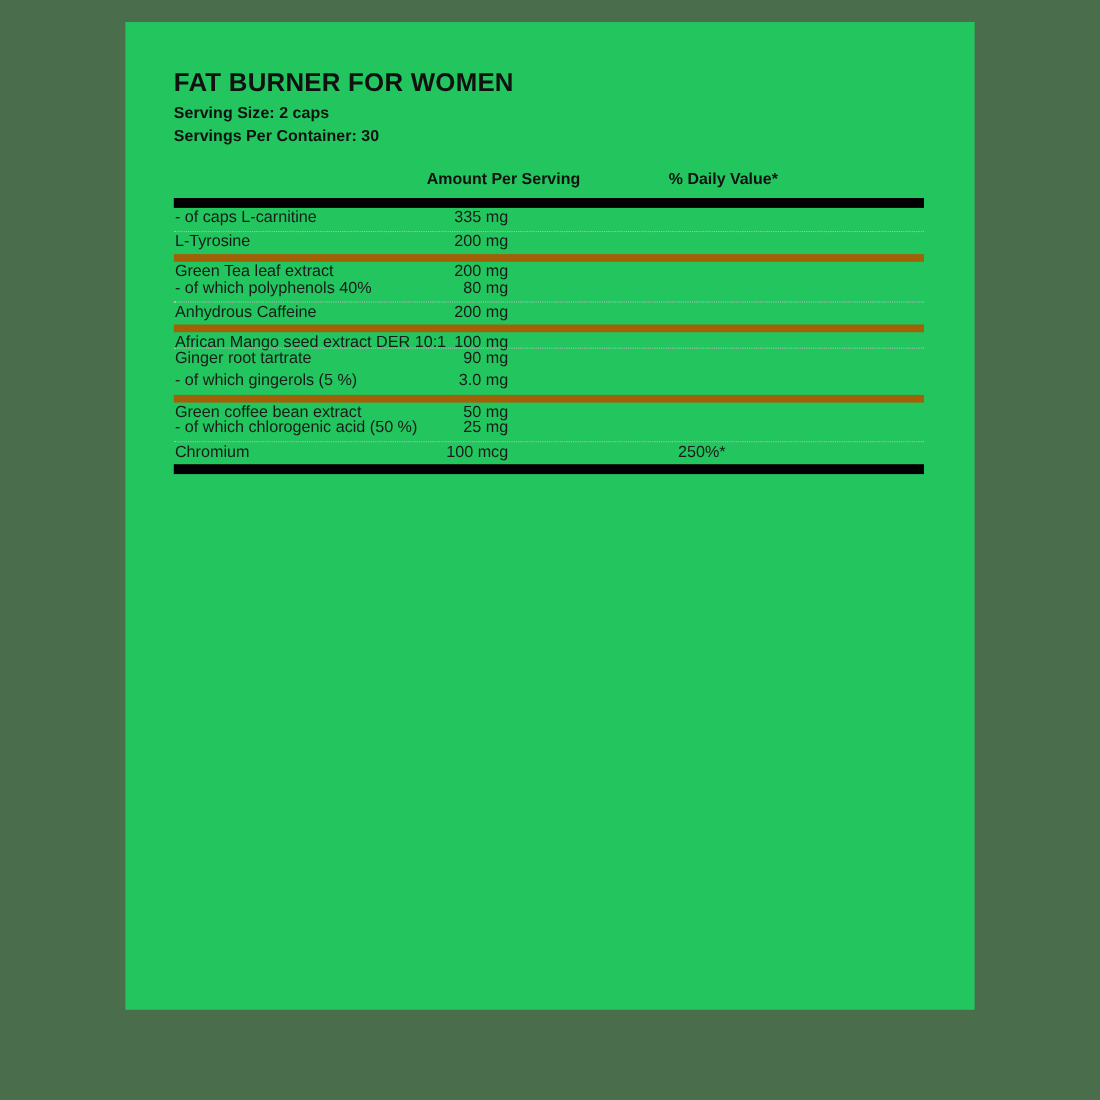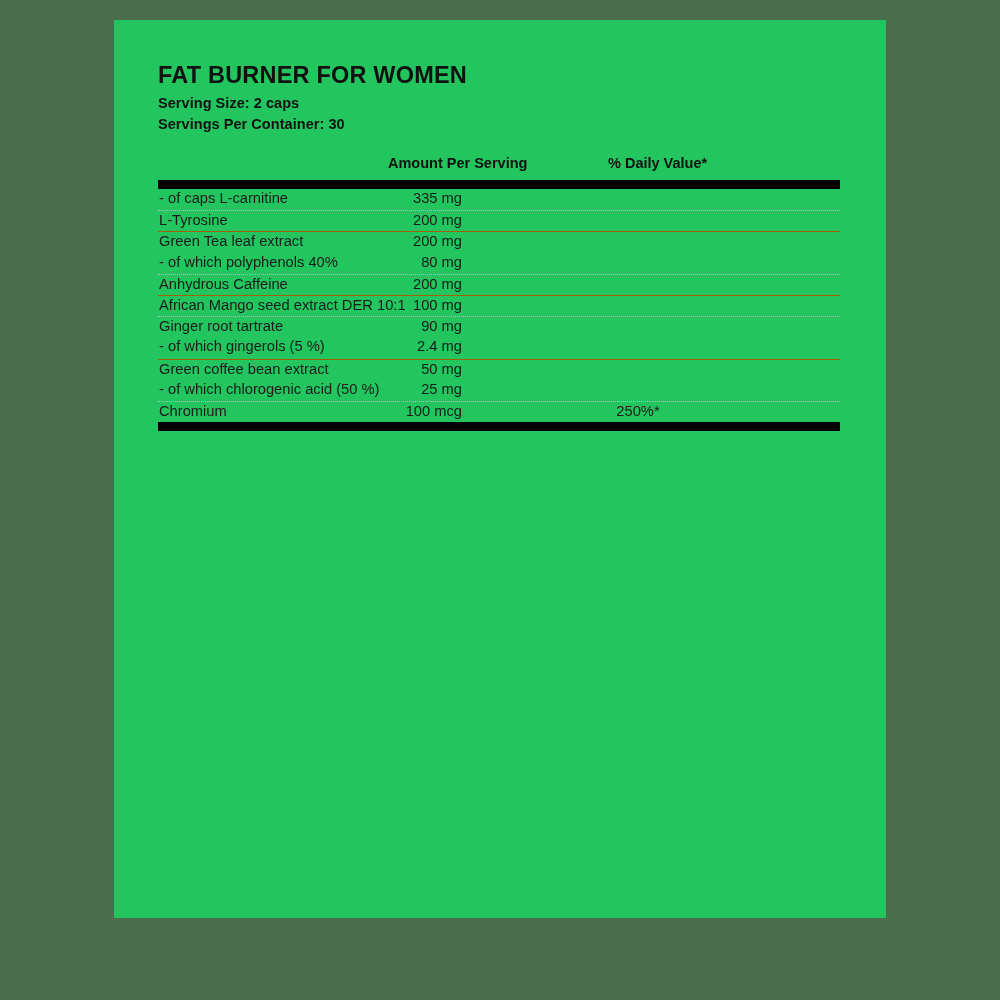--- a/index.html
+++ b/index.html
@@ -96,21 +96,21 @@
     top: 1px;
     text-align: right;
   }
   .nrow .dv {
     position: absolute;
     left: 420px;
     width: 120px;
     top: 1px;
     text-align: center;
   }
-  .sep-solid { border-top: 1px solid #a16207; }
+  .sep-solid { border-top: 7px solid #a16207; }
   .sep-dotted { border-top: 1px dotted #b9b9b9; text-decoration: underline; }
   .sep-none { border-top: 0; }
   .other-ing {
     margin-top: 34px;
     font-size: 14.5px;
     color: #1b1b1b;
   }
   .other-ing b { color: #111111; }
 </style>
 </head>
@@ -163,21 +163,21 @@
             <span class="amt">100 mg</span>
             <span class="dv"></span>
           </div>
           <div class="nrow sep-dotted">
             <span class="nm">Ginger root tartrate</span>
             <span class="amt">90 mg</span>
             <span class="dv"></span>
           </div>
           <div class="nrow sep-none">
             <span class="nm">- of which gingerols (5 %)</span>
-            <span class="amt">2.4 mg</span>
+            <span class="amt">3.0 mg</span>
             <span class="dv"></span>
           </div>
           <div class="nrow sep-solid">
             <span class="nm">Green coffee bean extract</span>
             <span class="amt">50 mg</span>
             <span class="dv"></span>
           </div>
           <div class="nrow sep-none">
             <span class="nm">- of which chlorogenic acid (50 %)</span>
             <span class="amt">25 mg</span>

